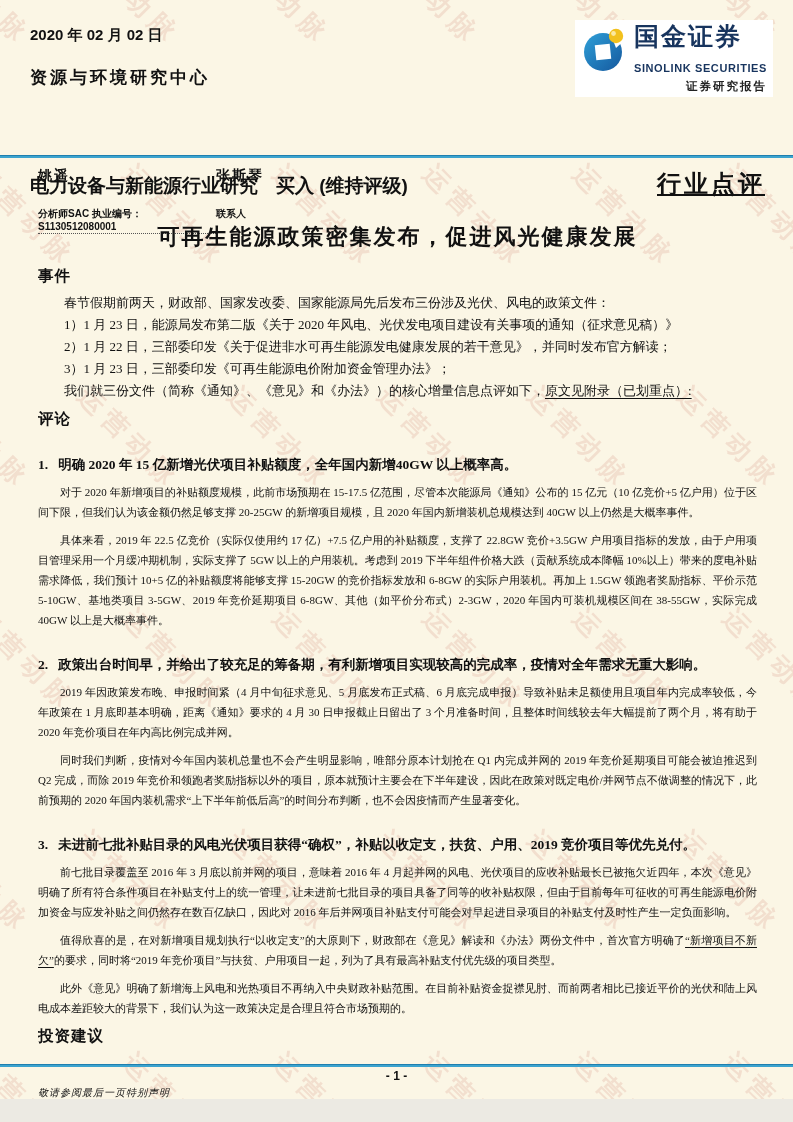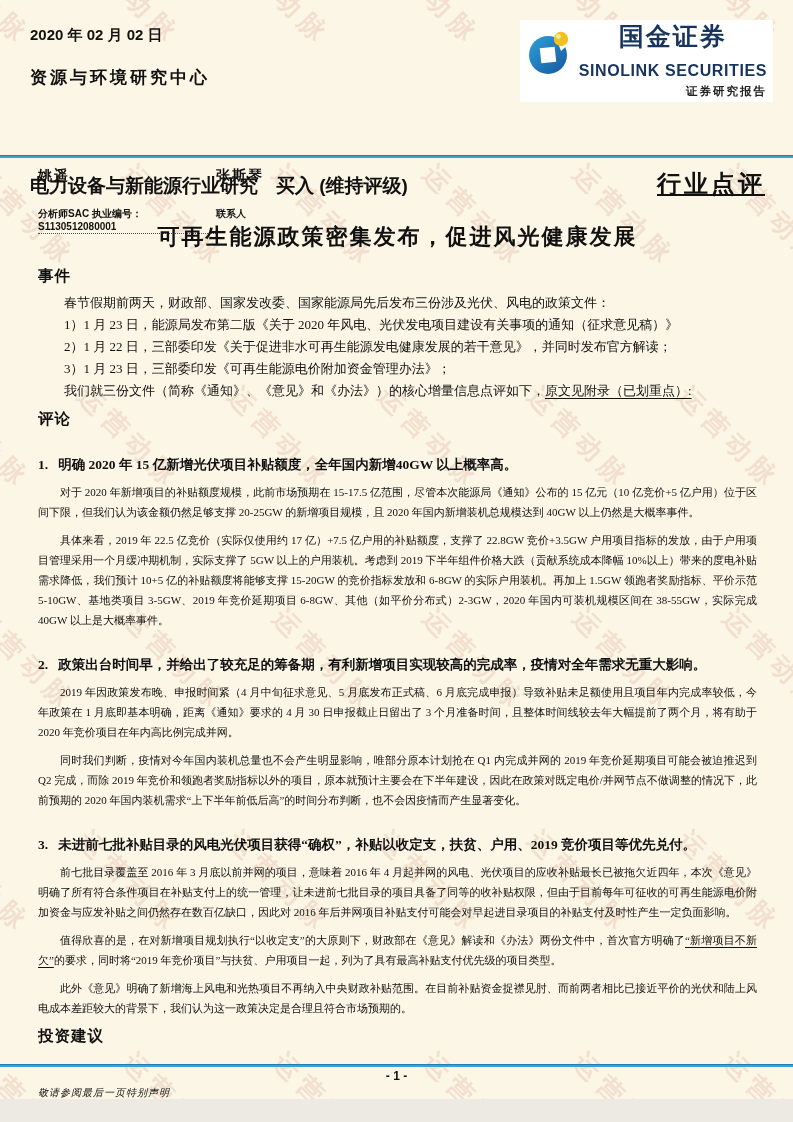--- a/index.html
+++ b/index.html
@@ -16,23 +16,23 @@
     font-family:"Liberation Sans","DejaVu Sans",sans-serif;
     font-size:26px;letter-spacing:7px;white-space:nowrap;
     color:#C96A5E;opacity:0.16;font-weight:bold;
   }
   .layer{position:absolute;inset:0;z-index:1;}
   
   .date{position:absolute;left:30px;top:26px;font-family:"Liberation Sans","DejaVu Sans",sans-serif;font-weight:bold;font-size:15px;text-align:center;}
   .division{position:absolute;left:30px;top:66px;font-size:17px;letter-spacing:3px;font-weight:bold;}
   .logo-block{position:absolute;right:20px;top:20px;background:#fff;padding:4px 6px 3px 8px;display:flex;flex-direction:column;align-items:flex-end;}
   .logo-row{display:flex;align-items:center;gap:5px;}
-  .logo-texts{display:flex;flex-direction:column;align-items:center;line-height:1;}
+  .logo-texts{display:flex;flex-direction:column;align-items:flex-start;line-height:1;}
   .brand-cn{font-family:"Liberation Sans","DejaVu Sans",sans-serif;font-weight:bold;font-size:25px;color:#17345E;letter-spacing:2px;}
-  .brand-en{font-family:"Liberation Sans","DejaVu Sans",sans-serif;font-weight:bold;font-size:16px;color:#17345E;letter-spacing:0.6px;margin-top:14px;}
+  .brand-en{font-family:"Liberation Sans","DejaVu Sans",sans-serif;font-weight:bold;font-size:11px;color:#17345E;letter-spacing:0.6px;margin-top:14px;}
   .brand-sub{font-size:11.5px;font-weight:bold;color:#222;margin-top:5px;letter-spacing:2px;}
   
   .titlebar{position:absolute;left:30px;right:28px;top:126px;display:flex;justify-content:space-between;align-items:baseline;}
   .tb-left{font-family:"Liberation Sans","DejaVu Sans",sans-serif;font-weight:bold;font-size:19px;margin-top:47px;}
   .tb-rating{margin-left:18px;}
   .tb-right{font-weight:bold;font-size:24px;letter-spacing:3px;text-decoration:underline;}
   .rule-top{position:absolute;left:0;right:0;top:155px;height:2px;background:#3BA3CE;border-top:1px solid #1f7fae;}
   
   .analysts{position:absolute;left:38px;top:167px;display:flex;}
   .analyst{width:178px;}

